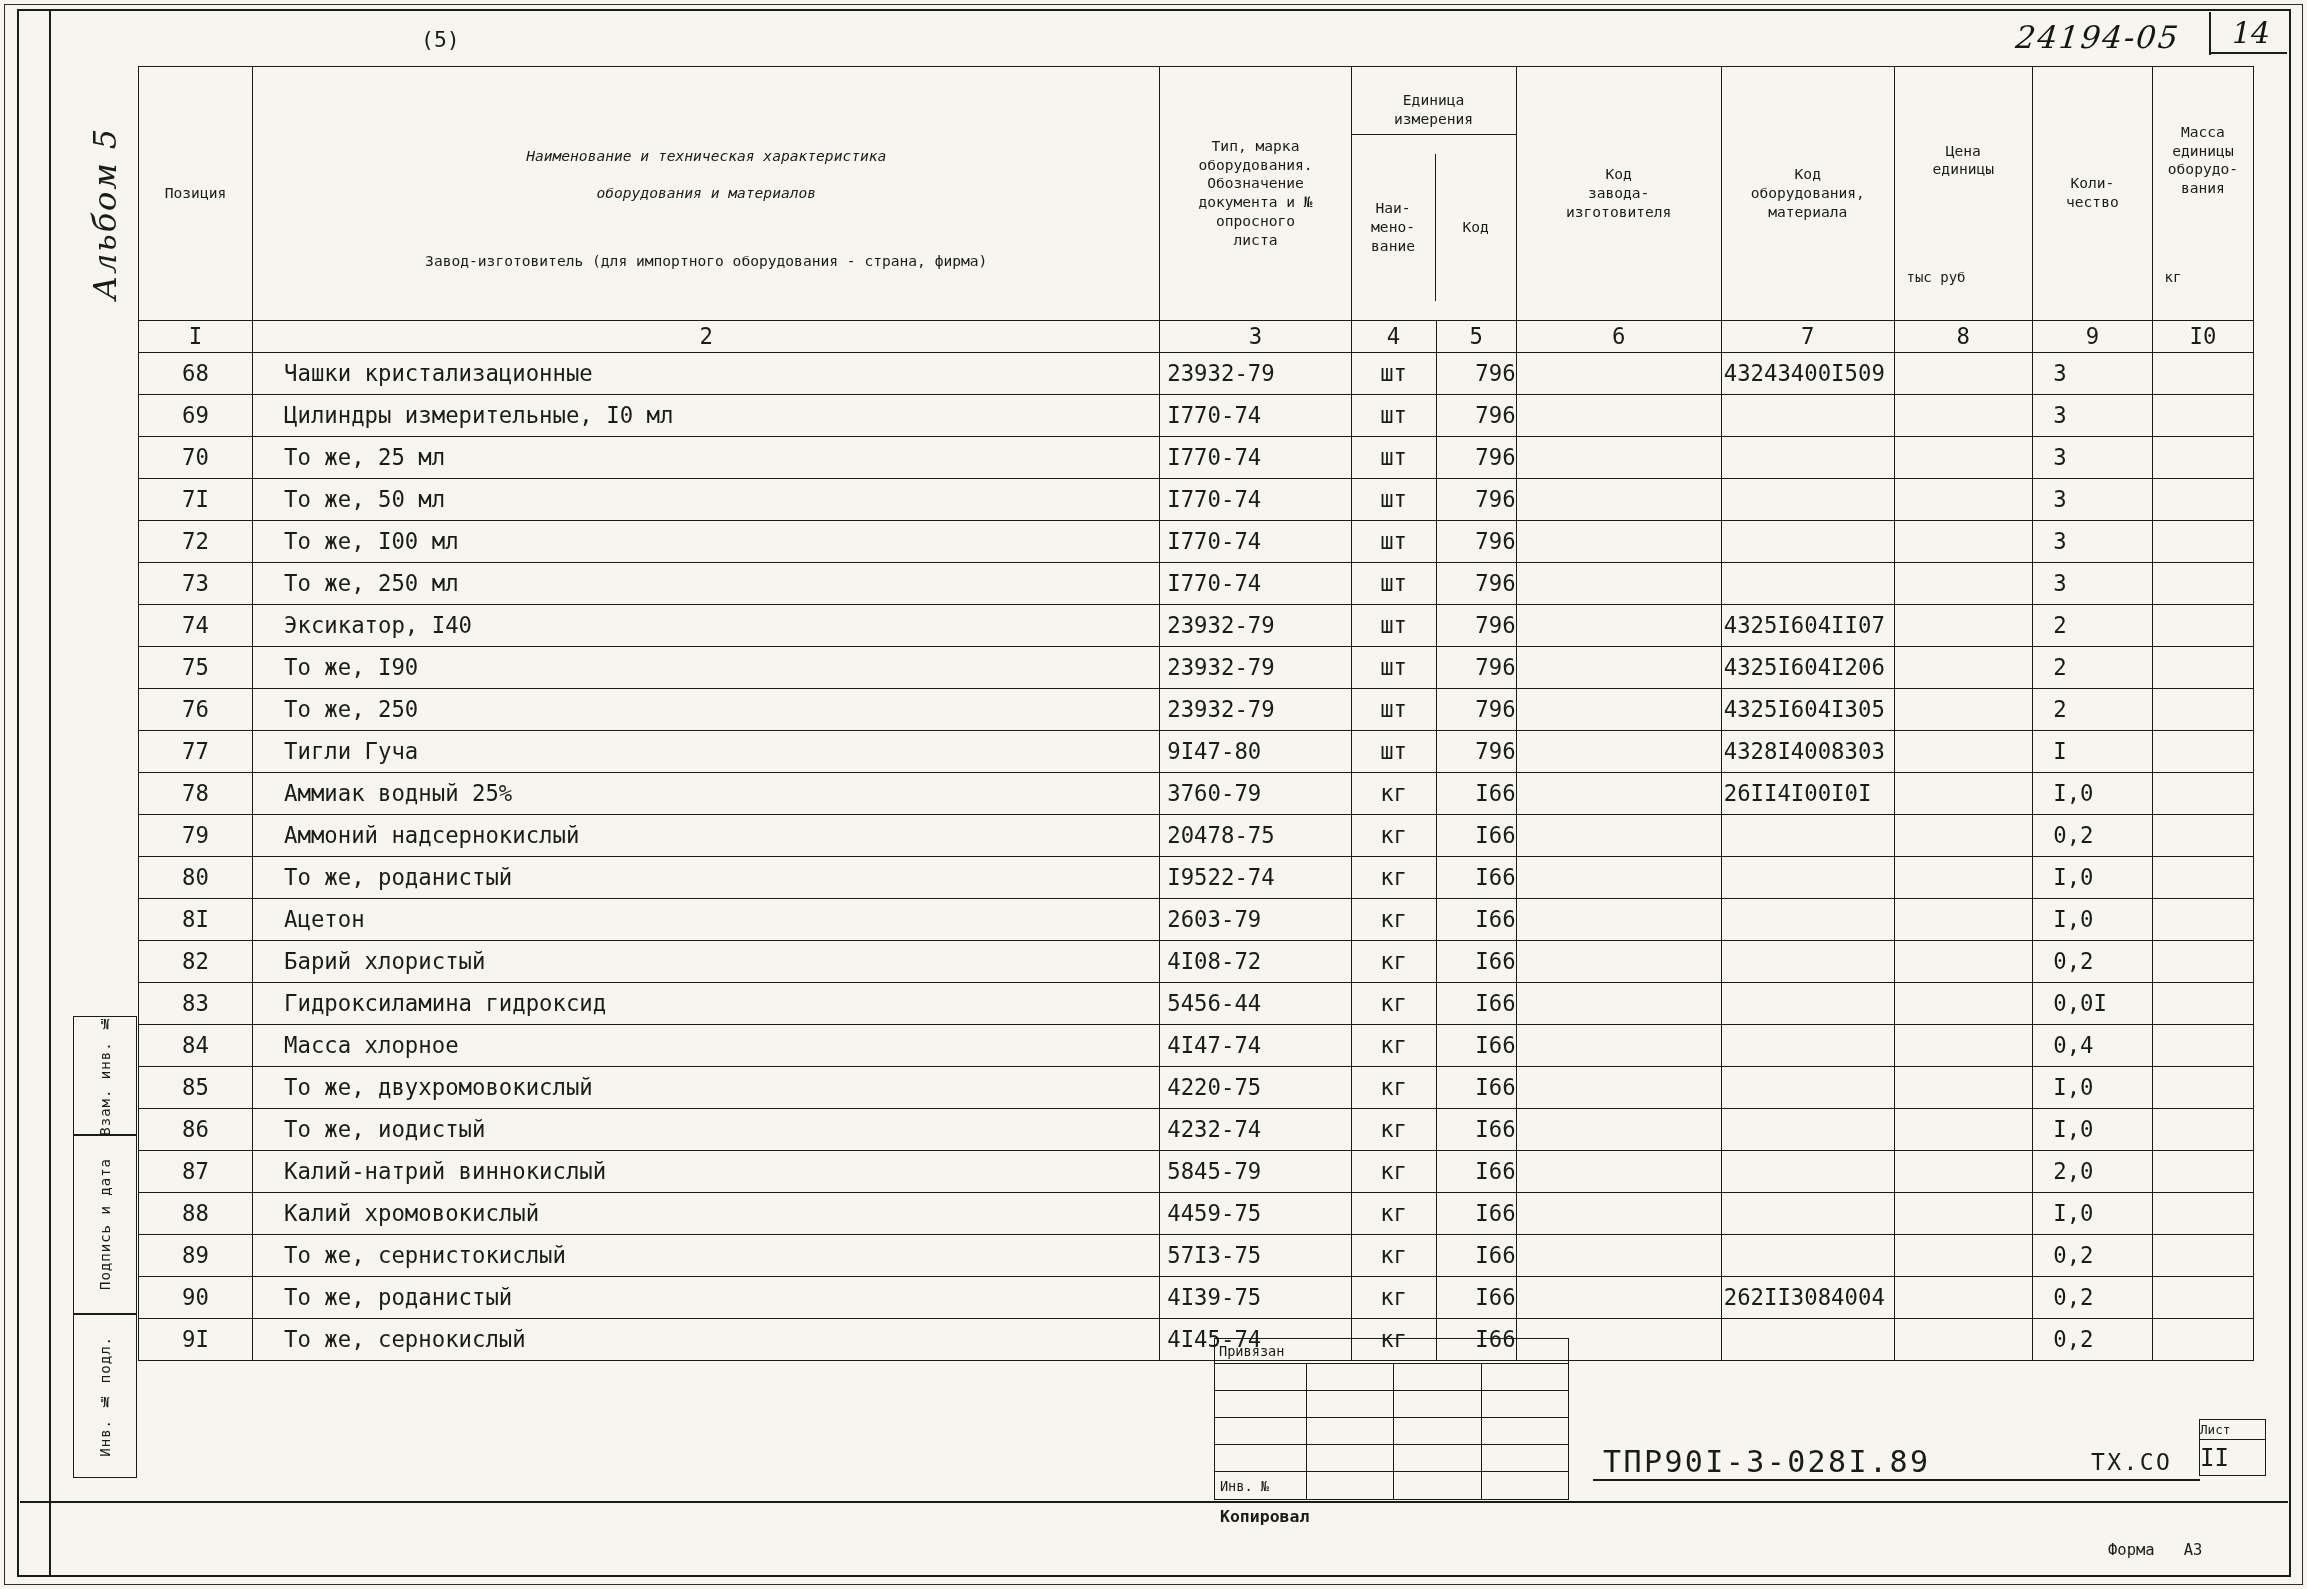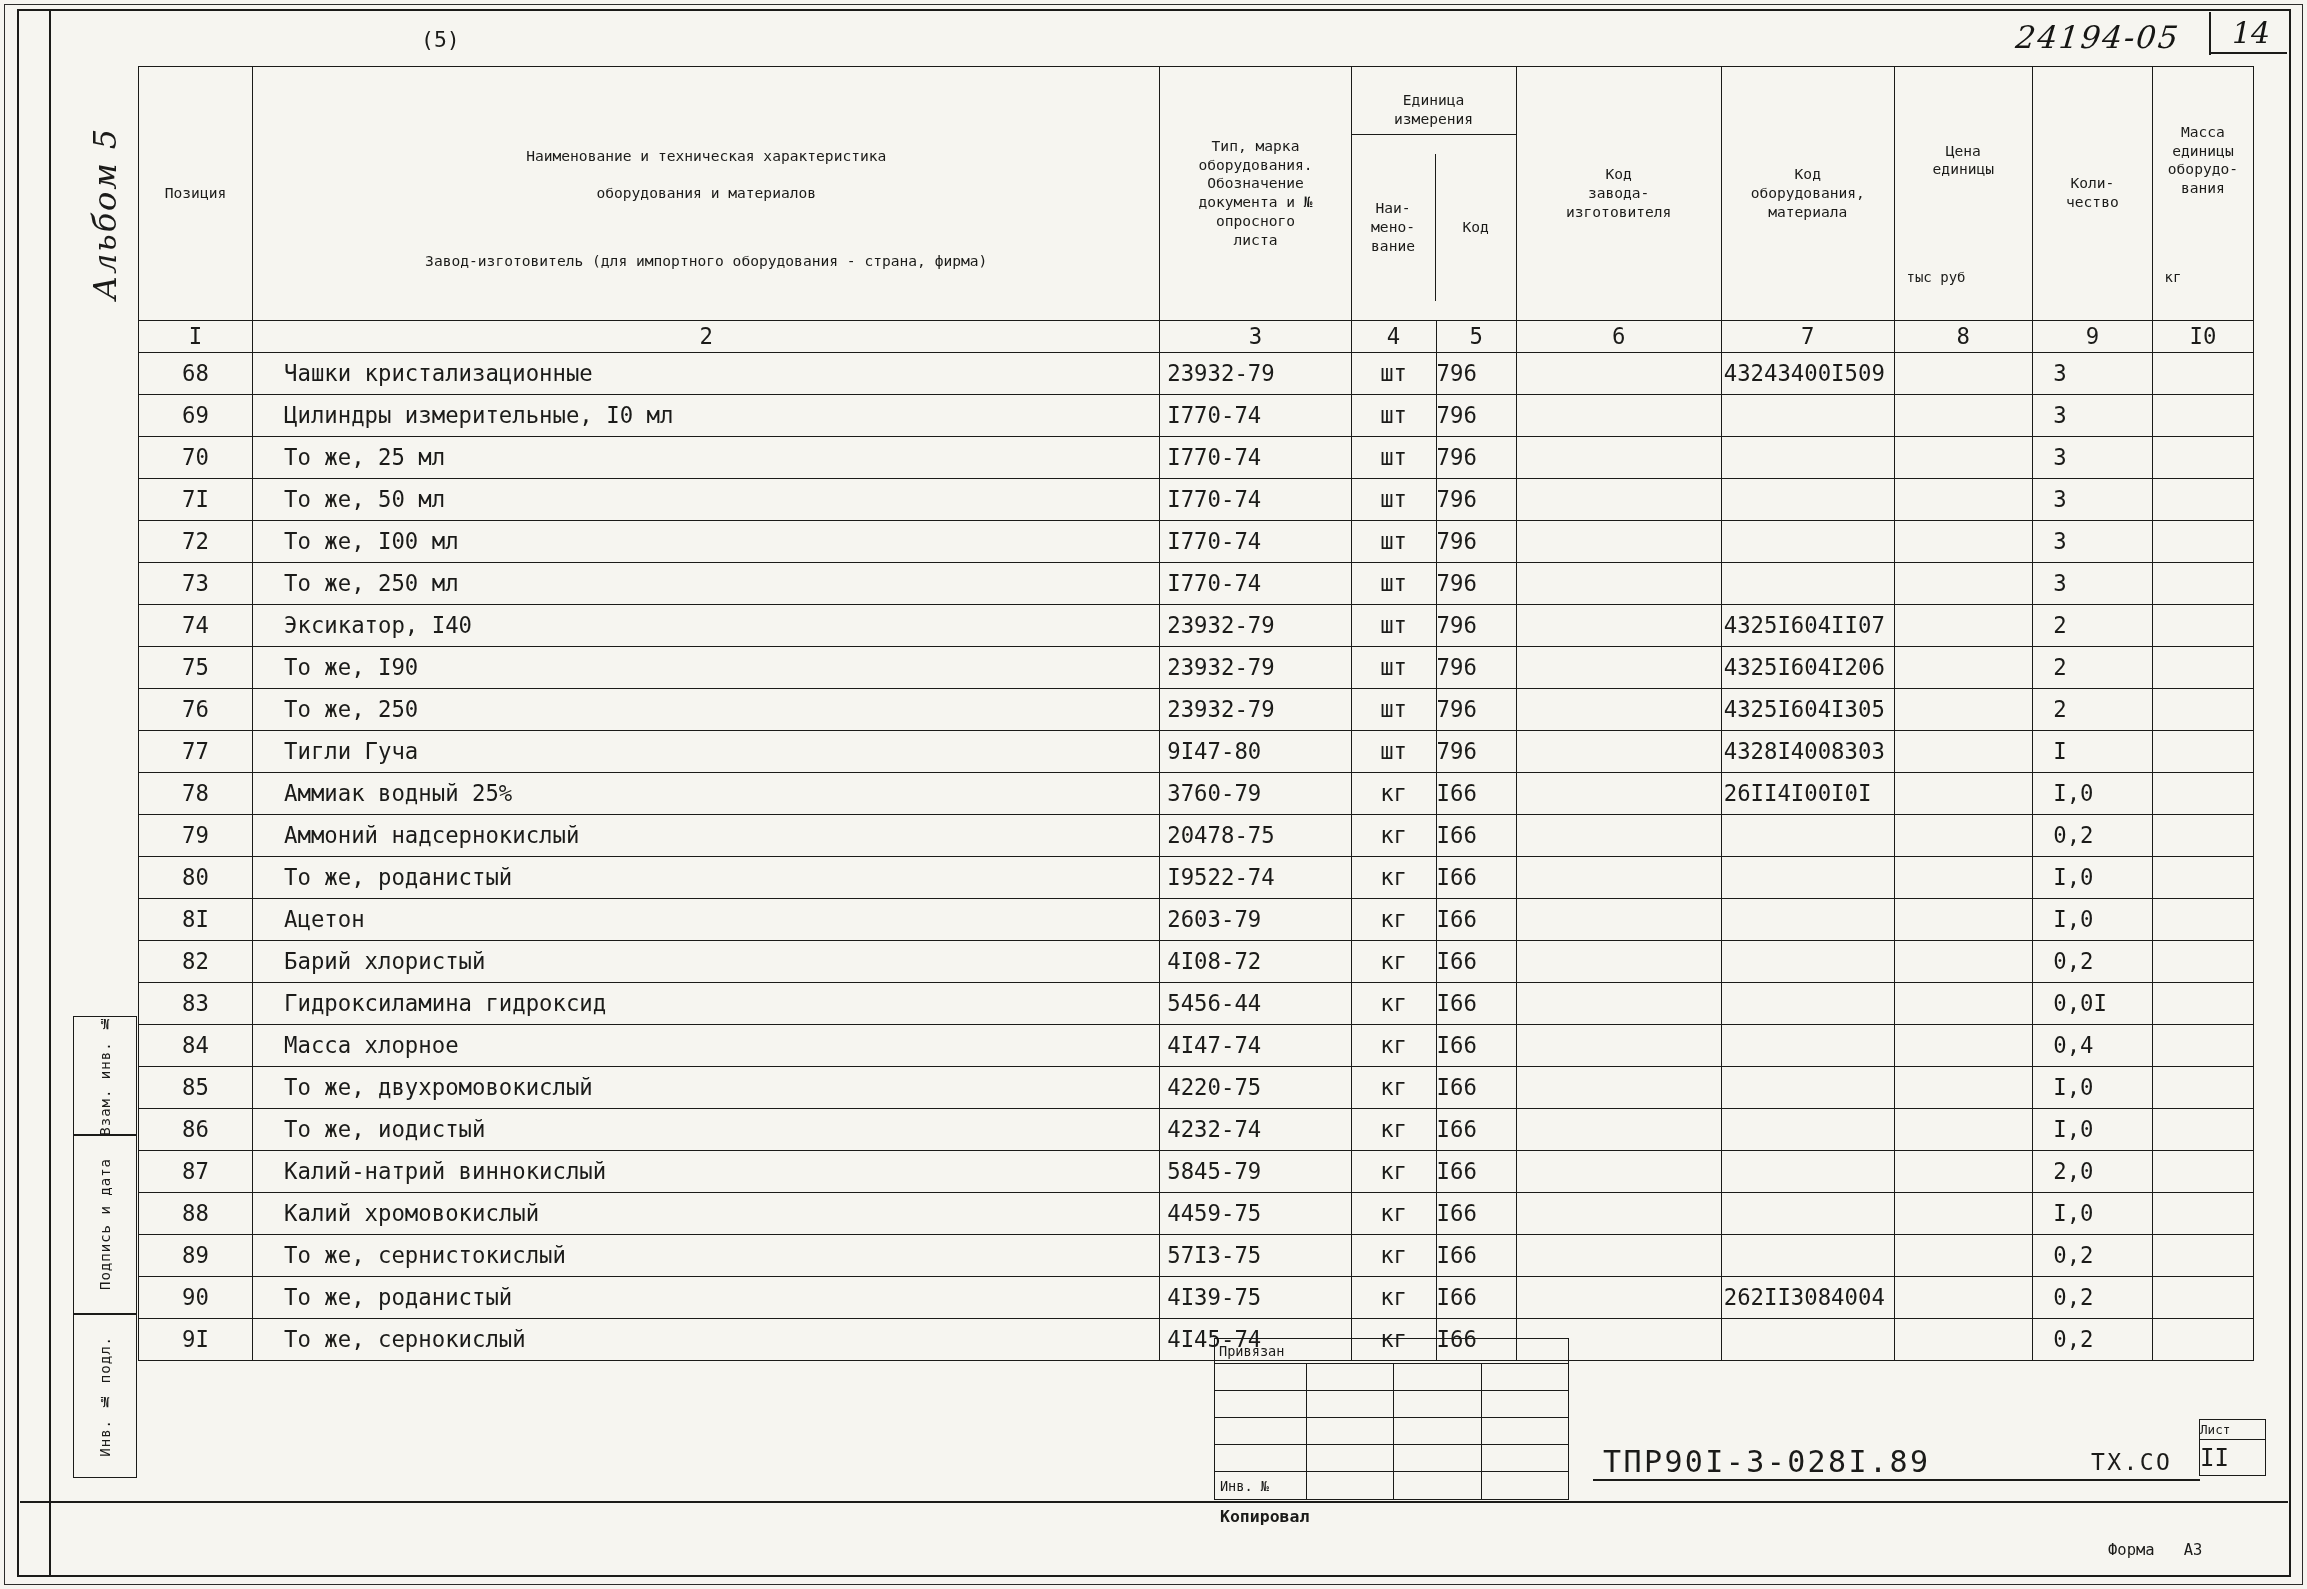--- a/index.html
+++ b/index.html
@@ -30,37 +30,37 @@
   .sb2 { top:1135px; height:179px; }
   .sb3 { top:1314px; height:164px; }
 
   .main-table { position:absolute; left:138px; top:66px; width:2116px; border-collapse:collapse; table-layout:fixed; }
   .main-table th, .main-table td { border:1.9px solid #1b1b19; font-weight:normal; overflow:hidden; }
   tr.hdr { height:199px; }
   tr.nums { height:32px; }
   tr.datarow { height:42px; }
   .main-table th { font-size:14.6px; line-height:1.3; white-space:pre-line; vertical-align:middle; text-align:center; }
   .h-name { vertical-align:top; padding-top:31px; }
-  .hn1 { text-align:center; }
+  .hn1 { text-align:center;font-style:italic; }
   .hn3 { text-align:center; margin-top:30px; }
   .h-unit { padding:0; vertical-align:top; }
   .unit-top { height:49px; border-bottom:1.9px solid #1b1b19; display:flex; align-items:center; justify-content:center; white-space:pre-line; }
   .unit-sub { display:flex; height:147px; }
   .unit-name { width:84px; border-right:1.9px solid #1b1b19; display:flex; align-items:center; justify-content:center; white-space:pre-line; }
   .unit-code { flex:1; display:flex; align-items:center; justify-content:center; }
   .h-price, .h-mass { padding:0; vertical-align:top;margin-top:14px; }
   .price-top, .mass-top { height:149px; display:flex; align-items:center; justify-content:center; white-space:pre-line; }
   .price-bottom, .mass-bottom { height:47px; display:flex; align-items:center; padding-left:11.7px; font-size:14px; }
   .numcell { text-align:center; font-size:16.5px; }
   .main-table td { font-size:22.3px; letter-spacing:0px; }
   .c-pos { text-align:center; }
   .c-name { padding-left:31px; }
   .c-type { padding-left:6.8px; }
   .c-unit { text-align:center; font-size:19.4px; }
-  .c-ucode { text-align:left; font-size:21.4px;margin-top:48px; }
+  .c-ucode { text-align:right; font-size:21.4px;margin-top:48px; }
   .c-ecode { padding-left:2px; font-size:21.4px; letter-spacing:-1px; }
   .c-qty { padding-left:20.4px; }
 
   .stamp-table { position:absolute; left:1214px; top:1338px; width:355px; border-collapse:collapse; table-layout:fixed; }
   .stamp-table td { border:1.5px solid #1b1b19; font-size:13.6px; }
   tr.st-title { height:25px; }
   tr.st-title td { text-align:left; padding-left:4px; }
   tr.st-r { height:27px; }
   tr.st-b { height:28px; }
   tr.st-b td:first-child { padding-left:4.9px; }

